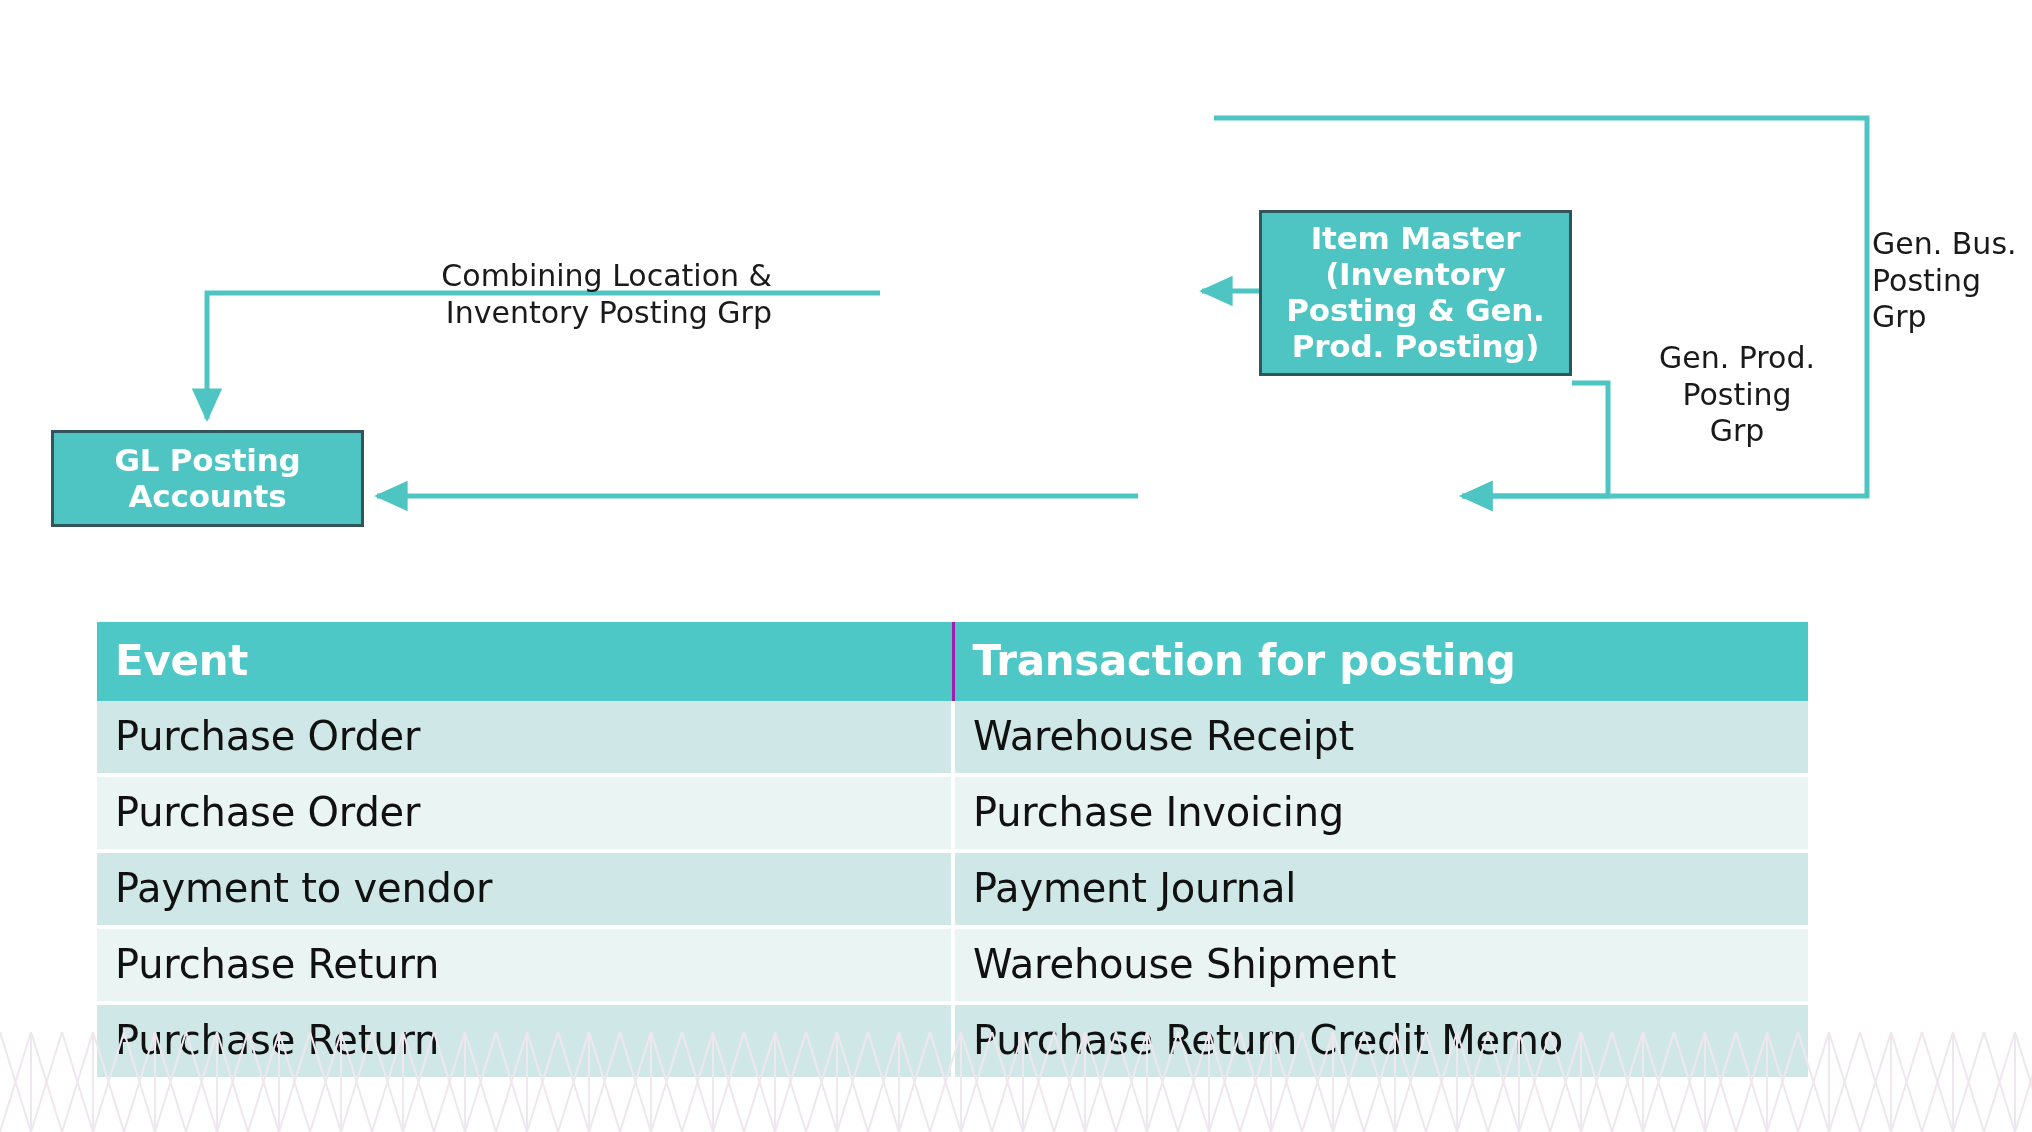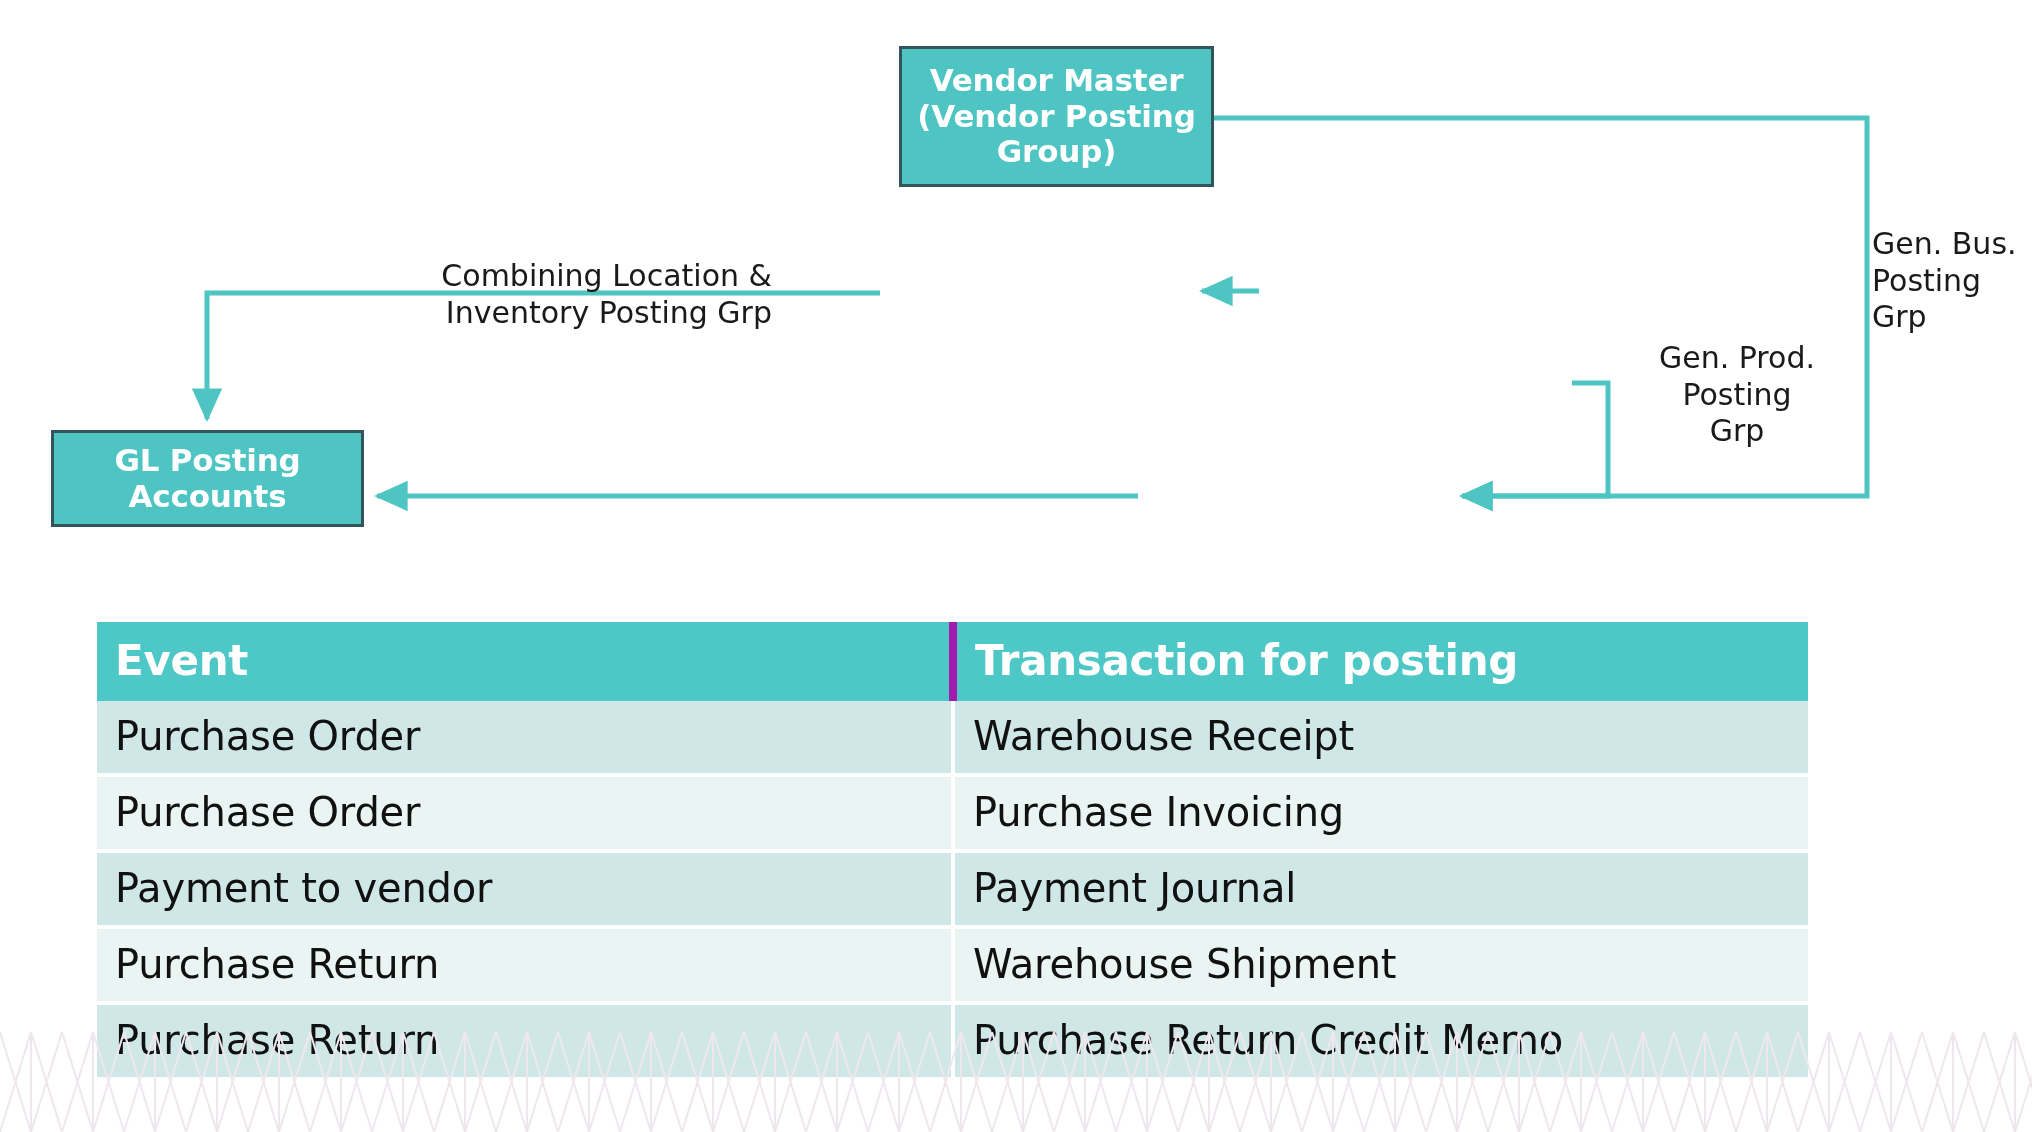--- a/index.html
+++ b/index.html
@@ -87,21 +87,21 @@
   #events-table col.c1 { width: 856px; }
   #events-table col.c2 { width: 855px; }
   #events-table th {
     background: #4EC8C6;
     color: #ffffff;
     font-size: 42px;
     font-weight: bold;
     text-align: left;
     padding: 14px 0 16px 18px;
     border: none;
-    border-right: 8px solid #a21caf;
+    border-right: 3px solid #a21caf;
     letter-spacing: -0.3px;
   }
   #events-table th:last-child { border-right: none; }
   #events-table td {
     font-size: 40px;
     color: #111111;
     text-align: left;
     padding: 12px 0 14px 18px;
     border: none;
     border-right: 4px solid #ffffff;
@@ -130,25 +130,25 @@
 
     <path d="M 1572 383 L 1608 383 L 1608 496 L 1462 496" fill="none" stroke="#4EC5C2" stroke-width="5" marker-end="url(#arw)"></path>
 
     <path d="M 1259 291 L 1202 291" fill="none" stroke="#4EC5C2" stroke-width="5" marker-end="url(#arw)"></path>
 
     <path d="M 880 293 L 207 293 L 207 419" fill="none" stroke="#4EC5C2" stroke-width="5" marker-end="url(#arw)"></path>
 
     <path d="M 1138 496 L 377 496" fill="none" stroke="#4EC5C2" stroke-width="5" marker-end="url(#arw)"></path>
   </svg>
 
-  <div class="pbox" id="box-vendor-master">
-    <span>Vendor Master (Vendor Posting Group)</span>
+
+
+  <div class="pbox" id="box-item-master">
+    <span>Item Master (Inventory Posting &amp; Gen. Prod. Posting)</span>
   </div>
-
-
 
   <div class="pbox" id="box-gl-posting">
     <span>GL Posting Accounts</span>
   </div>
 
 
   <div class="elabel" id="label-loc-inv">Combining Location &amp;
 Inventory Posting Grp</div>
 
 

